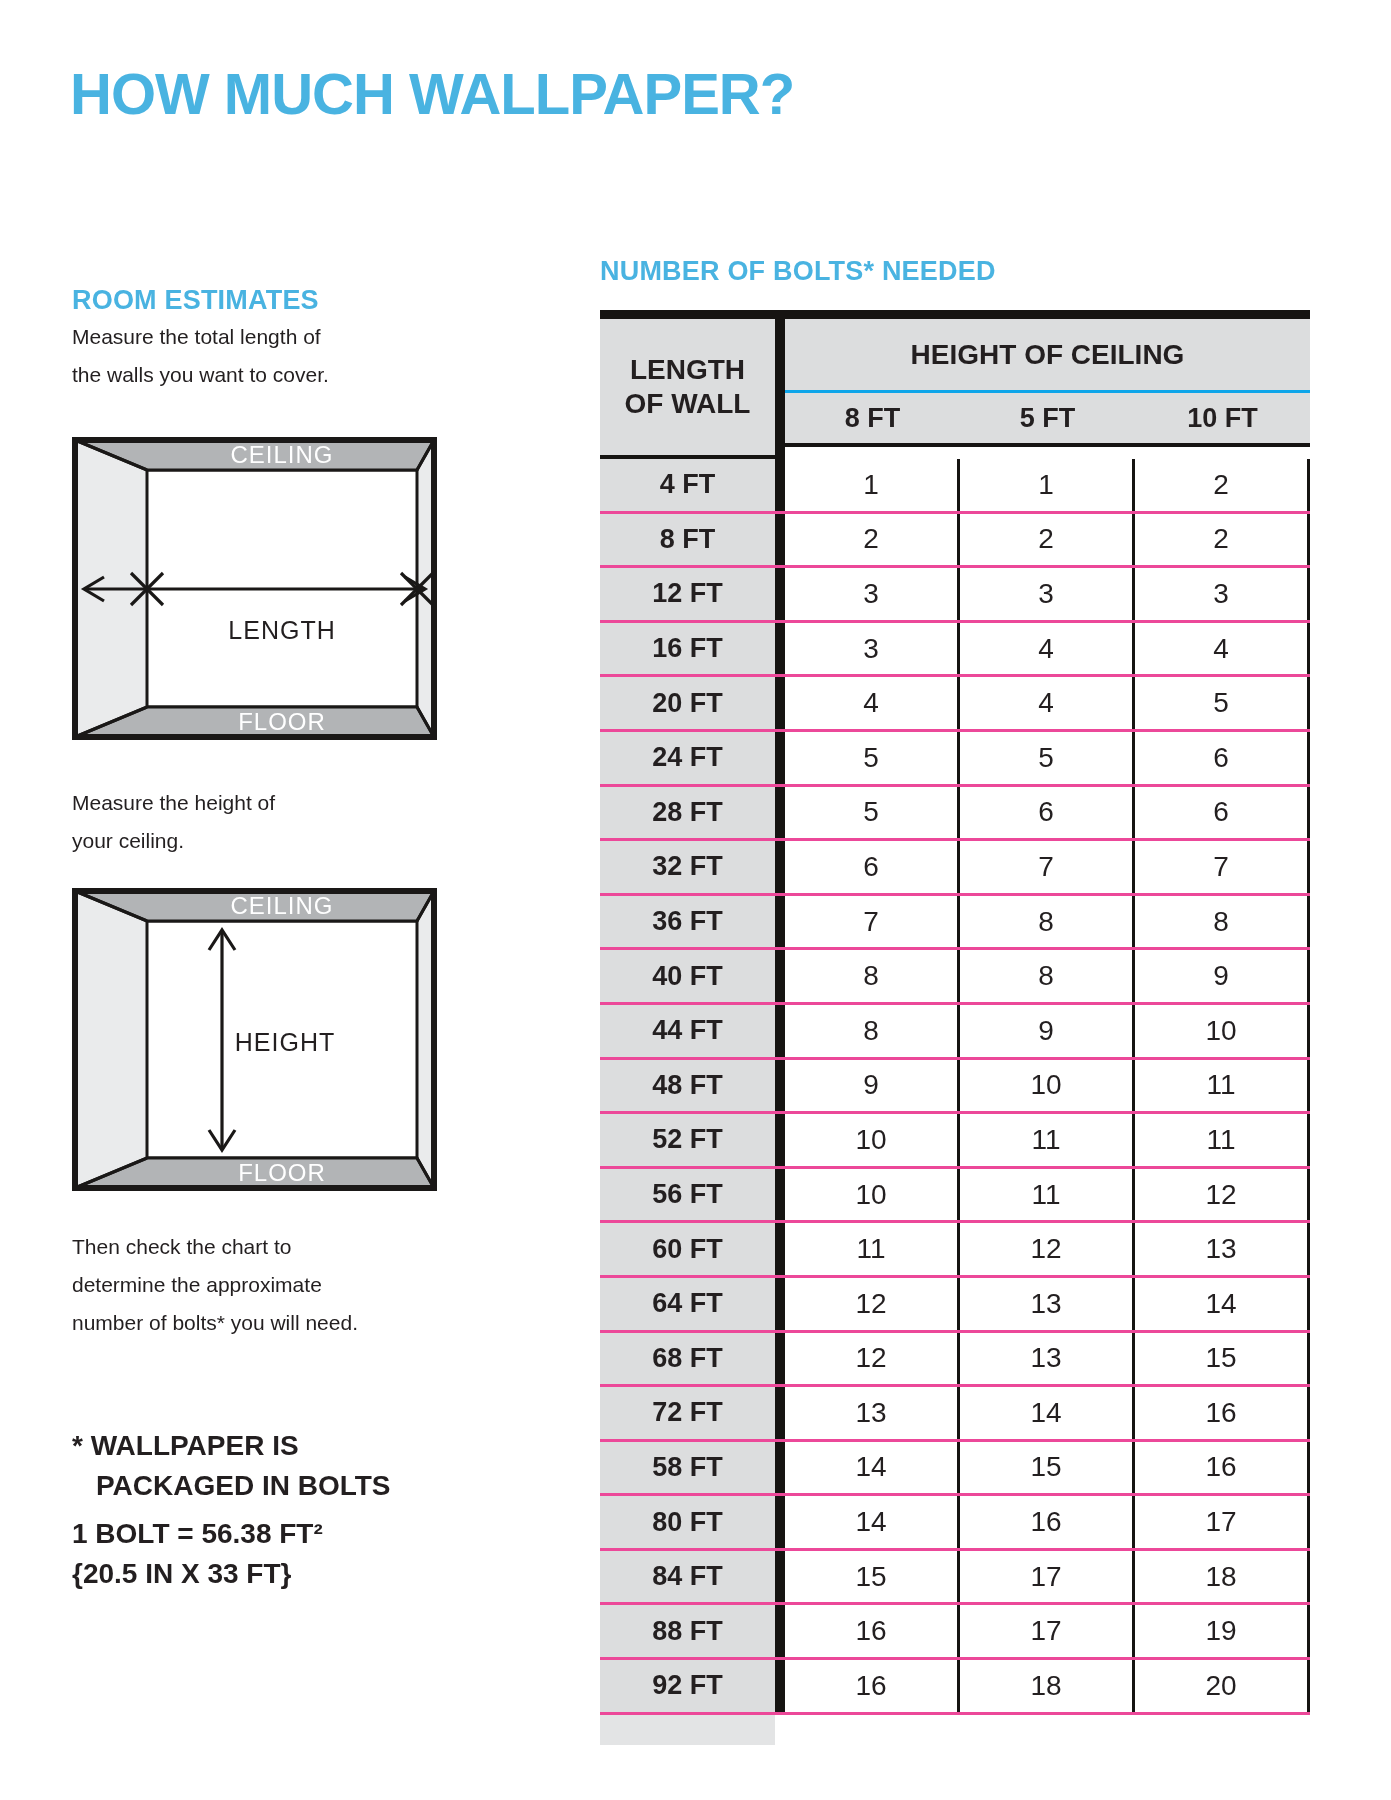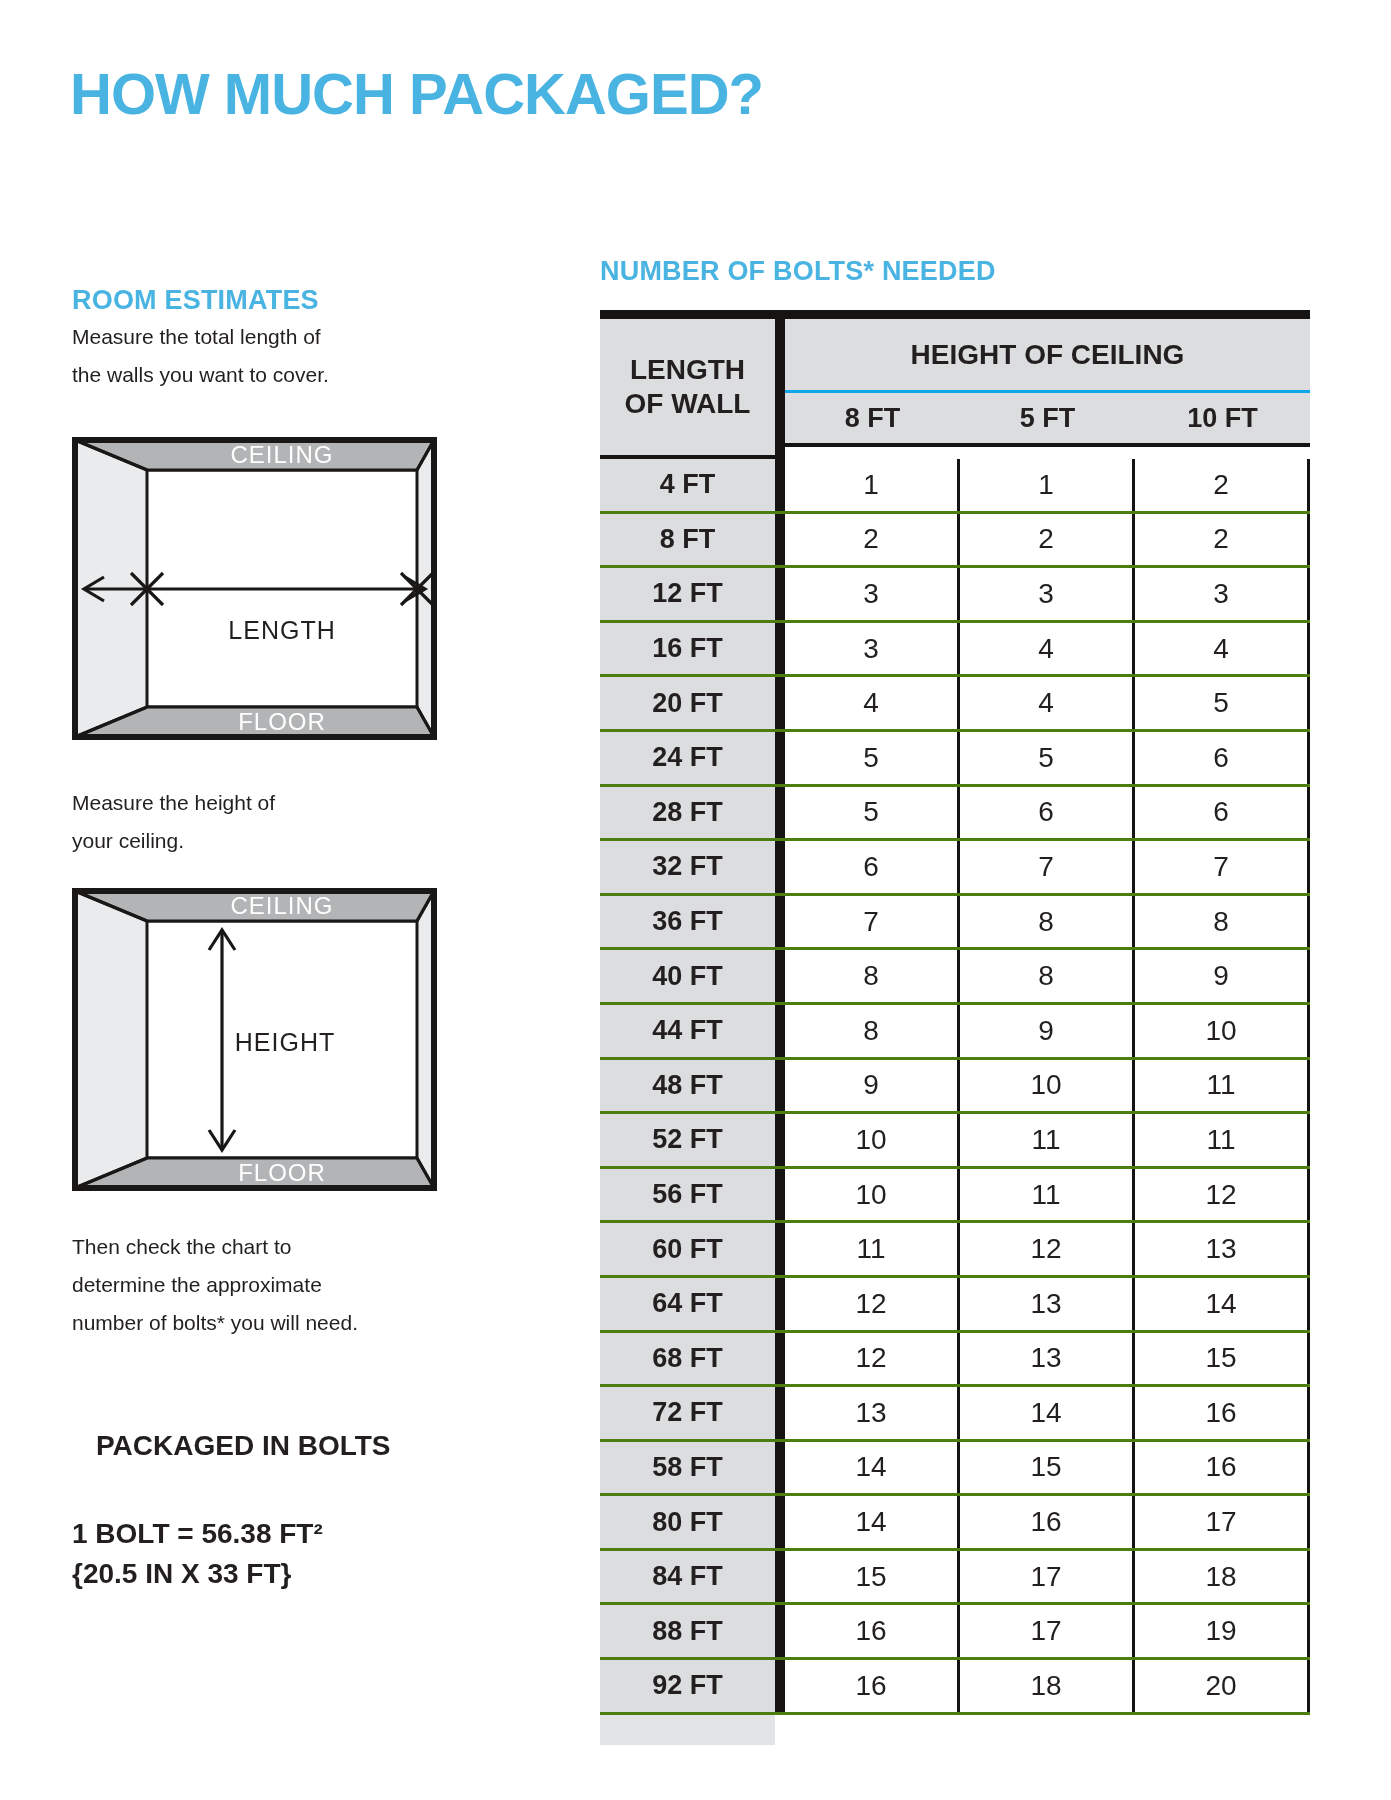--- a/index.html
+++ b/index.html
@@ -44,36 +44,36 @@
     font-size:28px;font-weight:bold;box-sizing:border-box;
   }
   .cols{
     height:54px;background:#dcddde;border-bottom:4px solid #161412;
     display:flex;box-sizing:border-box;
   }
   .colh{
     flex:1;display:flex;align-items:center;justify-content:center;
     font-size:27px;font-weight:bold;
   }
-  .trow{display:flex;height:54.6px;border-bottom:3px solid #4d7c0f;box-sizing:border-box;}
+  .trow{display:flex;height:54.6px;border-bottom:3px solid #ec4899;box-sizing:border-box;}
   .tlabel{
     width:175px;background:#dcddde;display:flex;align-items:center;justify-content:center;
     font-size:27px;font-weight:bold;flex:none;
   }
   .tcell{
     width:175px;display:flex;align-items:center;justify-content:center;
     font-size:28px;border-right:3px solid #161412;box-sizing:border-box;flex:none;
     background:#ffffff;
   }
   .stub{width:175px;height:30px;background:#e3e4e5;}
 </style>
 </head>
 <body>
 
-<div class="abs page-title blue" style="color: rgb(73, 179, 225);">HOW MUCH PACKAGED?</div>
+<div class="abs page-title blue" style="color: rgb(73, 179, 225);">HOW MUCH WALLPAPER?</div>
 
 <div class="abs sec-head blue" id="room-head" style="color: rgb(73, 179, 225); margin-top: 25px;">ROOM ESTIMATES</div>
 
 <div class="abs para" id="para1">
   <div>Measure the total length of</div>
   <div>the walls you want to cover.</div>
 </div>
 
 <svg class="abs diagram" id="diagram1" viewBox="0 0 365 303">
   <rect x="3" y="3" width="359" height="297" fill="#eaebec" stroke="none"></rect>
@@ -124,20 +124,21 @@
   <text x="213" y="163" text-anchor="middle" font-size="25" letter-spacing="1" fill="#231f20">HEIGHT</text>
 </svg>
 
 <div class="abs para" id="para3">
   <div>Then check the chart to</div>
   <div>determine the approximate</div>
   <div>number of bolts* you will need.</div>
 </div>
 
 <div class="abs bold-note" id="footnote">
+  <div>* WALLPAPER IS</div>
   <div class="ind">PACKAGED IN BOLTS</div>
 </div>
 
 <div class="abs bold-note" id="boltdef">
   <div>1 BOLT = 56.38 FT²</div>
   <div>{20.5 IN X 33 FT}</div>
 </div>
 
 <div class="abs sec-head blue" id="bolts-head" style="color: rgb(73, 179, 225);">NUMBER OF BOLTS* NEEDED</div>
 

